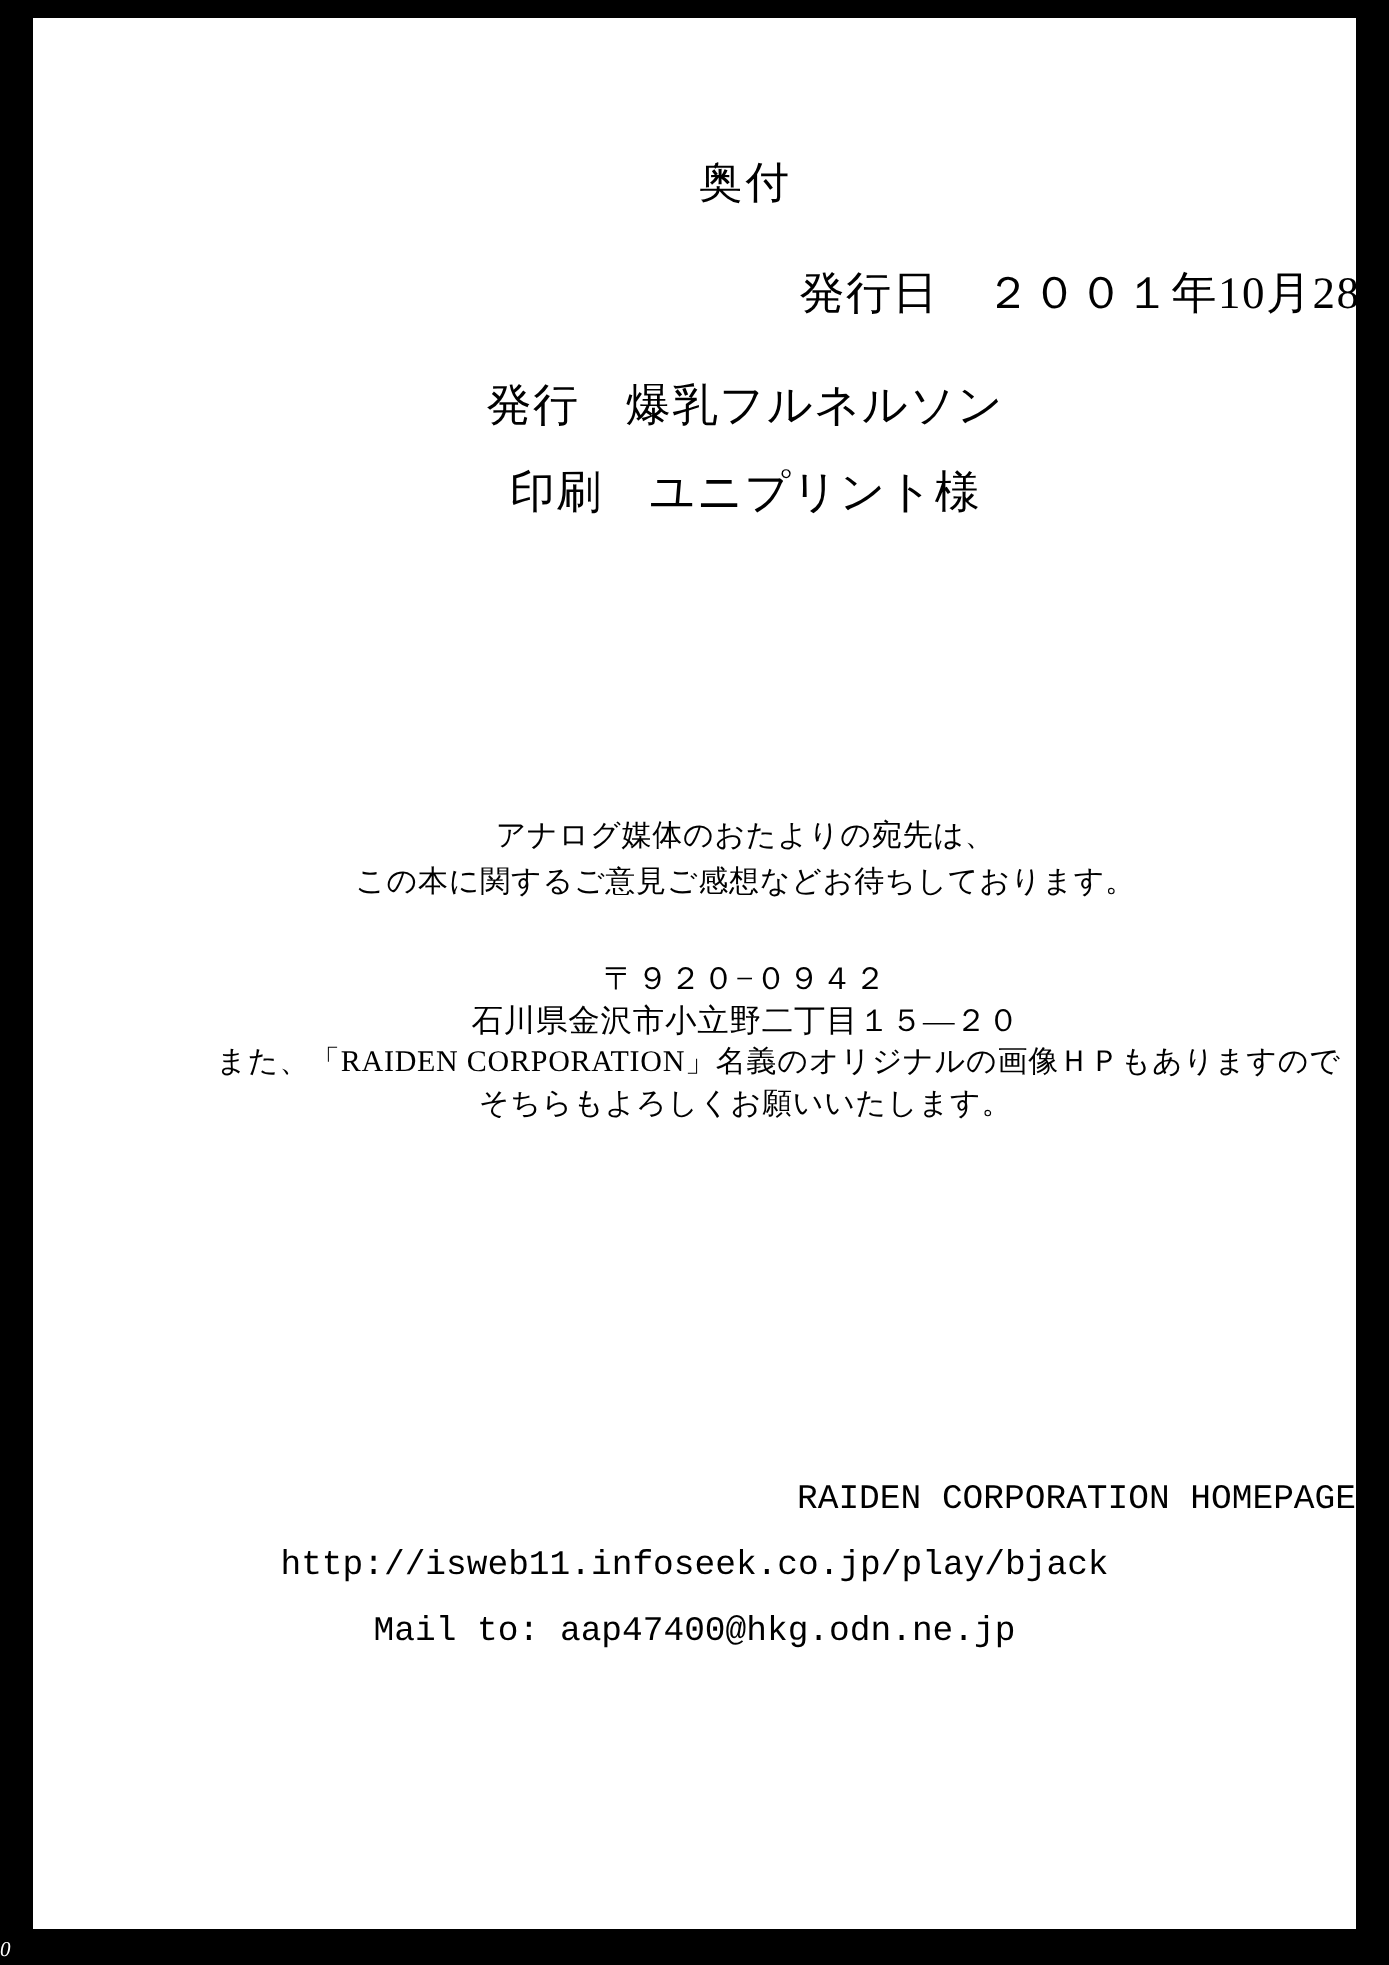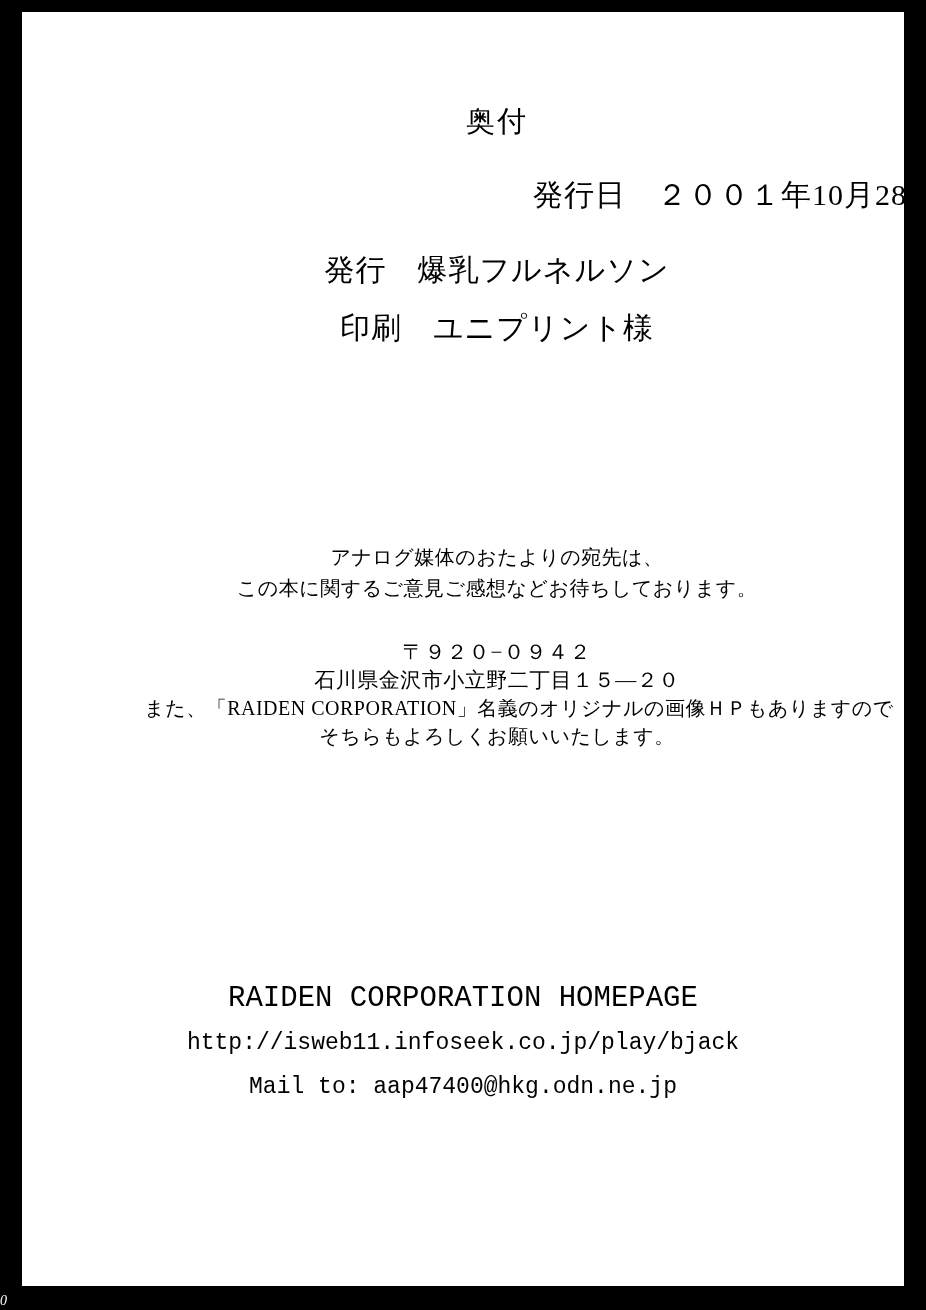--- a/index.html
+++ b/index.html
@@ -107,21 +107,21 @@
   .block-address .l6 { font-size: 20px; }
   .block-web {
     position: absolute;
     top: 965px;
     width: 100%;
     font-family: "Liberation Mono", monospace;
     font-size: 23px;
     line-height: 44px;
     letter-spacing: 0px;
   }
-  .block-web .hp-title { font-size: 29px; }
+  .block-web .hp-title { font-size: 23px; text-align: right; }
   .block-web .hp-url { font-size: 23px; }
   .block-web .hp-mail { font-size: 23px; font-family: Liberation Mono, monospace; }
 </style>
 </head>
 <body>
 
 <div id="page">
 
   <div id="page-number">0</div>
 

